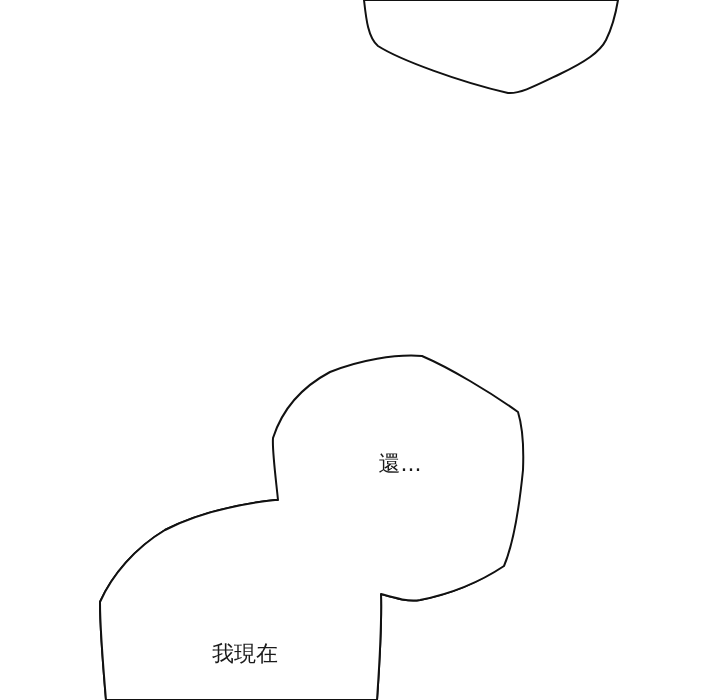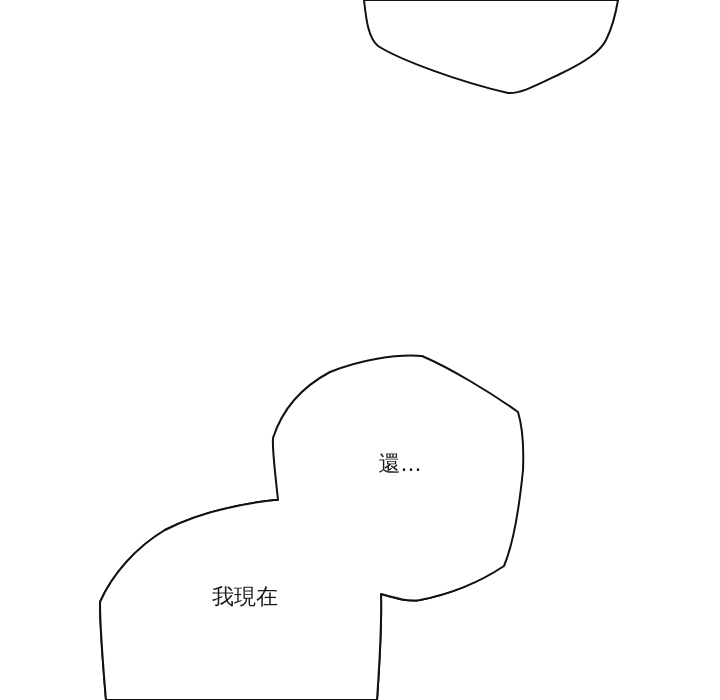--- a/index.html
+++ b/index.html
@@ -39,21 +39,21 @@
     .dialogue span {
       display: block;
     }
     #text-upper {
       left: 330px;
       top: 448px;
       width: 140px;
     }
     #text-lower {
       left: 110px;
-      top: 581px;
+      top: 638px;
       width: 270px;
     }
   </style>
 </head>
 <body>
 
 <div class="canvas">
   <svg class="bubbles" viewBox="0 0 720 700">
 
     <path class="bubble-path" d="M364,0 C366,18 368,38 378,46 C400,60 460,82 508,93 C520,94 535,86 560,74 C585,62 600,52 606,40 C612,28 616,12 618,0 Z"></path>

